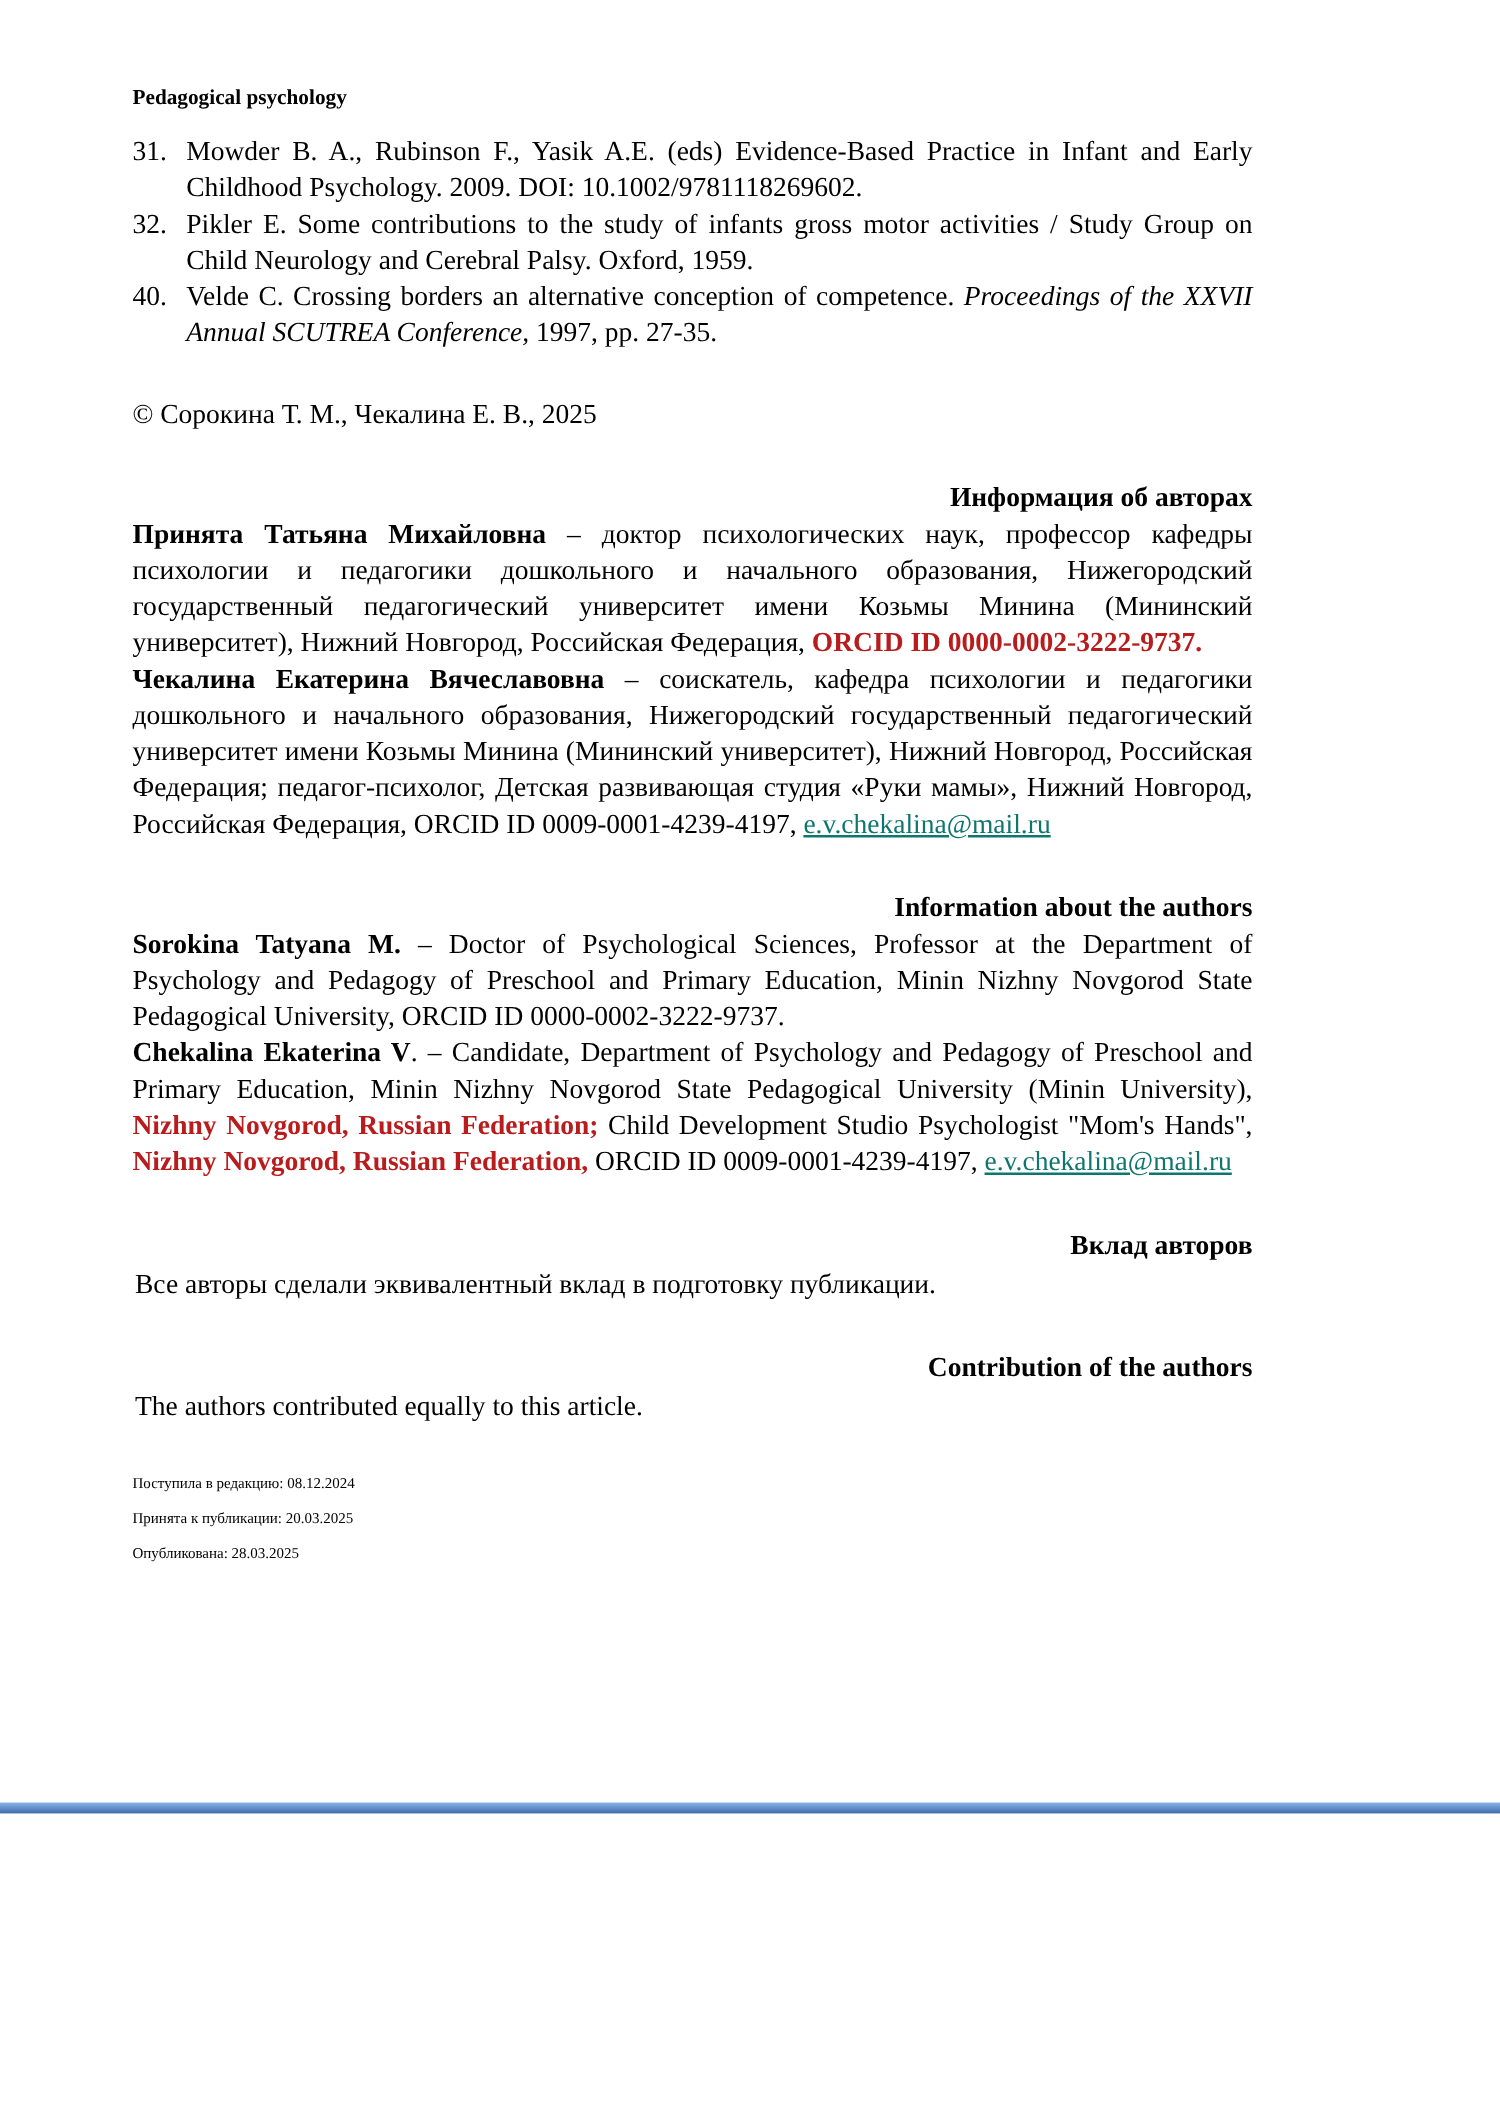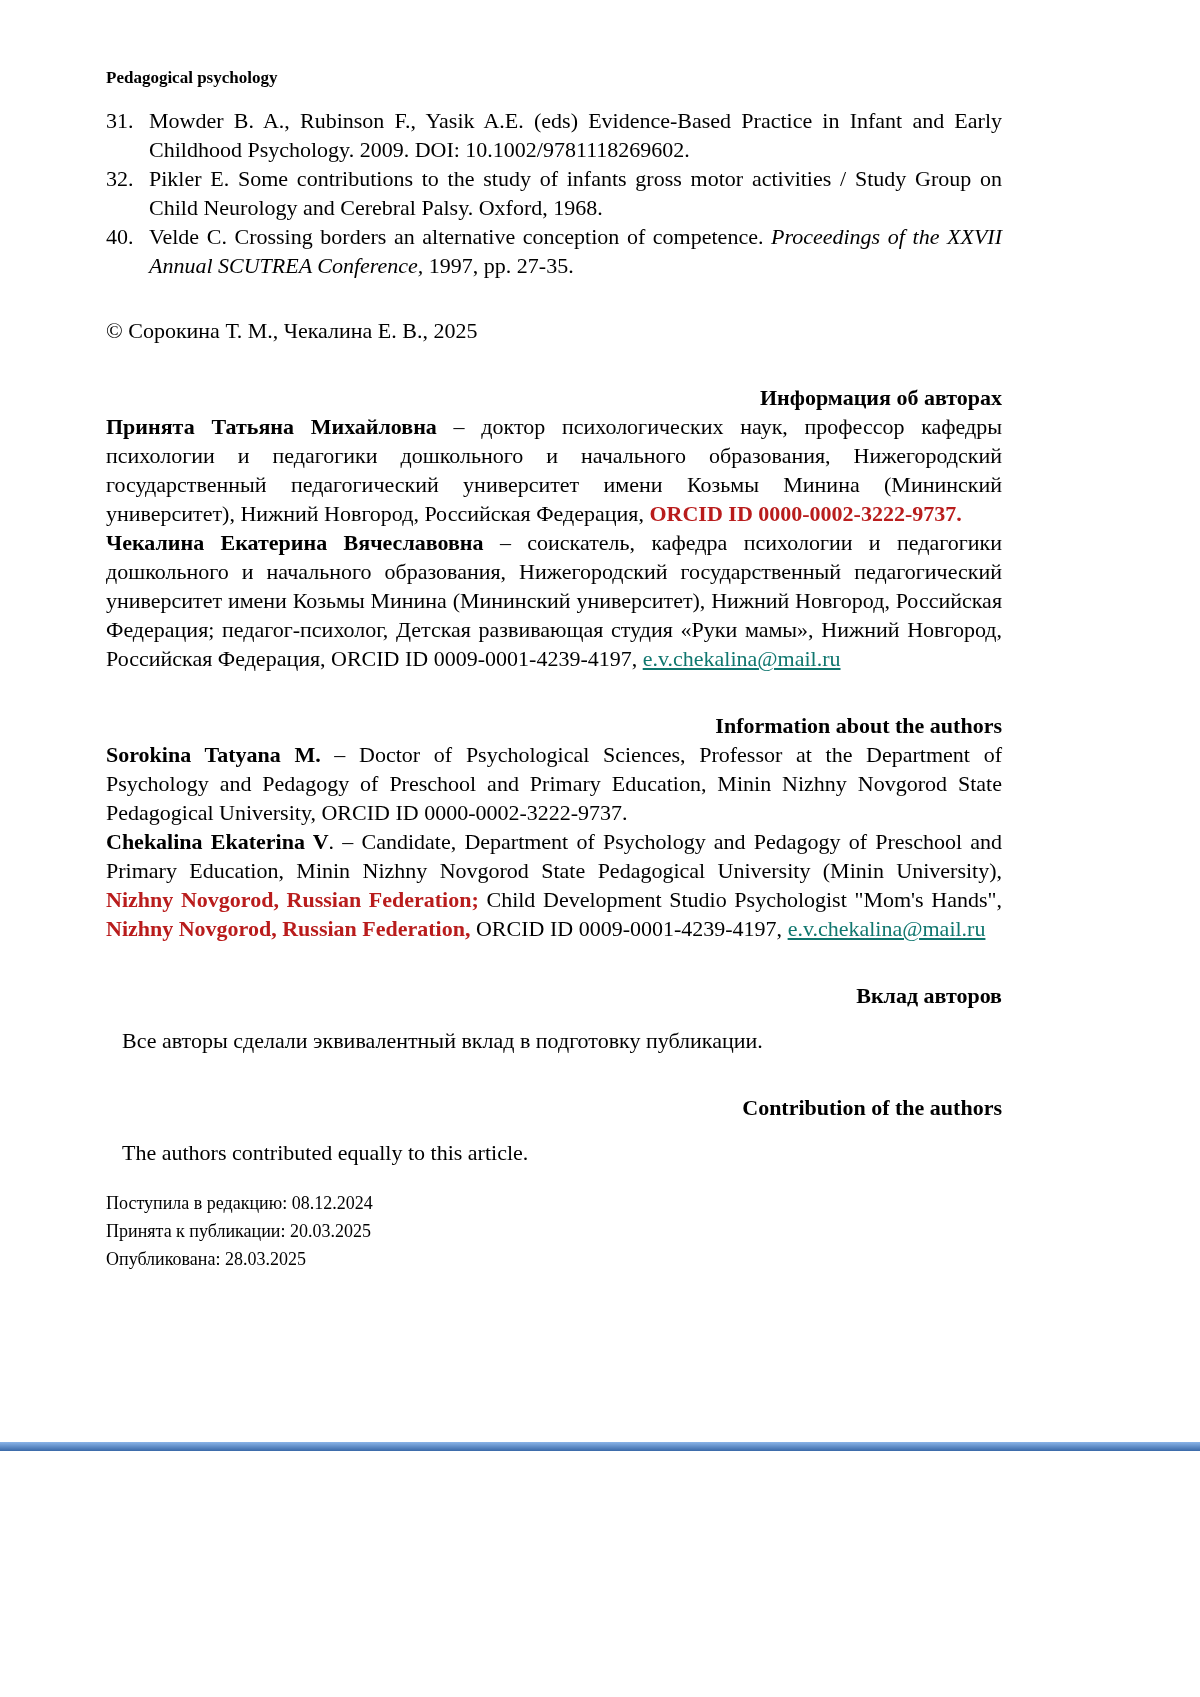--- a/index.html
+++ b/index.html
@@ -40,32 +40,32 @@
   .copyright { margin: 36px 0 0 0; }
   .heading {
     margin: 38px 0 0 0;
     font-weight: bold;
     text-align: right;
   }
   .para {
     margin: 0;
     text-align: justify;
   }
-  .plain-para { margin: 16px; }
+  .plain-para { margin: 2px; }
   .b { font-weight: bold; }
   .i { font-style: italic; }
   .muted { color: #b91c1c; font-weight: bold; }
   a.link {
     color: #0f766e;
     text-decoration: underline;
     cursor: pointer;
   }
   .dates {
-    margin-top: 22px;
-    font-size: 18px;
+    margin-top: 33px;
+    font-size: 12px;
     line-height: 28px;
   }
   .page-footer {
     position: absolute;
     left: 106px;
     top: 1512px;
     font-size: 23px;
     font-weight: bold;
   }
   .bottom-bar {
@@ -83,21 +83,21 @@
 <div class="page">
   <div class="content">
 
     <div class="doc-header">Pedagogical psychology</div>
 
     <div class="ref-list">
       <div class="ref-item">
         <span class="ref-num">31.</span><span>Mowder B. A., Rubinson F., Yasik A.E. (eds) Evidence-Based Practice in Infant and Early Childhood Psychology. 2009. DOI: 10.1002/9781118269602.</span>
       </div>
       <div class="ref-item">
-        <span class="ref-num">32.</span><span>Pikler E. Some contributions to the study of infants gross motor activities / Study Group on Child Neurology and Cerebral Palsy. Oxford, 1968.</span>
+        <span class="ref-num">32.</span><span>Pikler E. Some contributions to the study of infants gross motor activities / Study Group on Child Neurology and Cerebral Palsy. Oxford, 1959.</span>
       </div>
       <div class="ref-item">
         <span class="ref-num">40.</span><span>Velde C. Crossing borders an alternative conception of competence. </span><span class="i">Proceedings of the XXVII Annual SCUTREA Conference,</span><span> 1997, pp. 27-35.</span>
       </div>
     </div>
 
     <p class="copyright">© Сорокина Т. М., Чекалина Е. В., 2025</p>
 
     <h3 class="heading">Информация об авторах</h3>
     <p class="para"><span class="b">Принята Татьяна Михайловна</span><span> – доктор психологических наук, профессор кафедры психологии и педагогики дошкольного и начального образования, Нижегородский государственный педагогический университет имени Козьмы Минина (Мининский университет), Нижний Новгород, Российская Федерация, </span><span class="muted">ORCID ID 0000-0002-3222-9737.</span></p>

